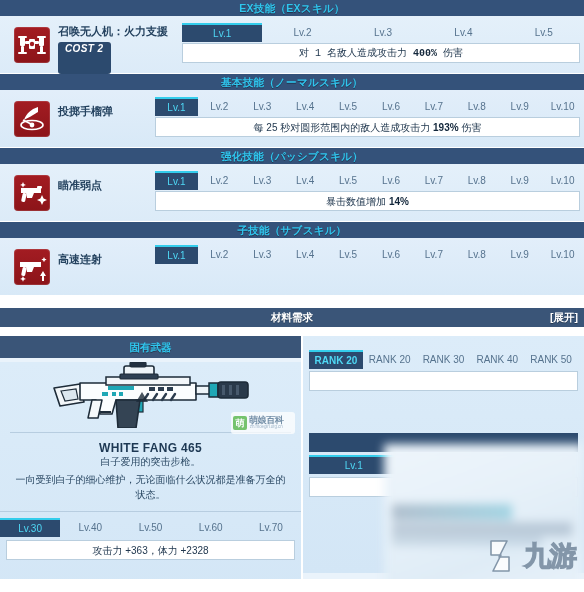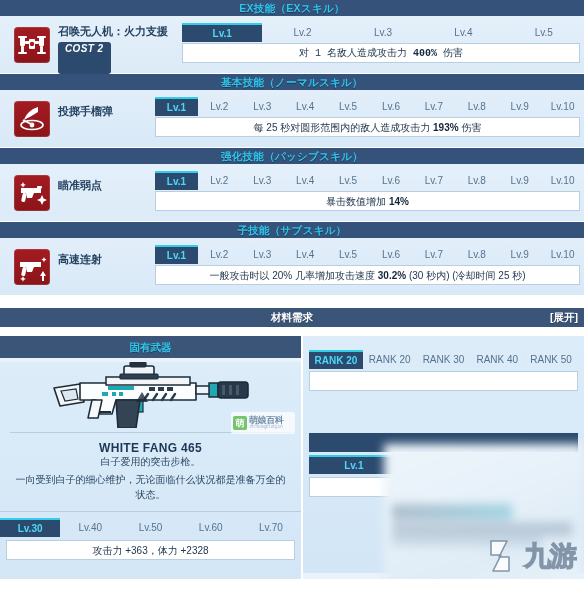--- a/index.html
+++ b/index.html
@@ -87,21 +87,21 @@
     color: #56738e;
     line-height: 19px;
     cursor: pointer;
     user-select: none;
   }
   .tab.active {
     background: #2c4a6e;
     color: #4fd8f5;
     border-top: 2px solid #33cdec;
     line-height: 17px;
-    font-weight: bold;
+    font-weight: normal;
   }
   .desc {
     position: absolute;
     top: 27px;
     height: 20px;
     background: #ffffff;
     border: 1px solid #b9cede;
     color: #21384f;
     font-size: 10px;
     line-height: 19px;
@@ -403,21 +403,20 @@
         <div class="tab">Lv.2</div>
         <div class="tab">Lv.3</div>
         <div class="tab">Lv.4</div>
         <div class="tab">Lv.5</div>
         <div class="tab">Lv.6</div>
         <div class="tab">Lv.7</div>
         <div class="tab">Lv.8</div>
         <div class="tab">Lv.9</div>
         <div class="tab">Lv.10</div>
       </div>
-    <div class="desc" id="desc-sub" style="left:155px; width:425px;">一般攻击时以 20% 几率增加攻击速度 <b>30.2%</b> (30 秒内) (冷却时间 25 秒)</div>
   </div>
 
   <div class="gap"></div>
 
   <div class="mat-bar">
     <span>材料需求</span>
     <span class="mat-expand">[展开]</span>
   </div>
 
   <div class="gap" style="height:9px"></div>

